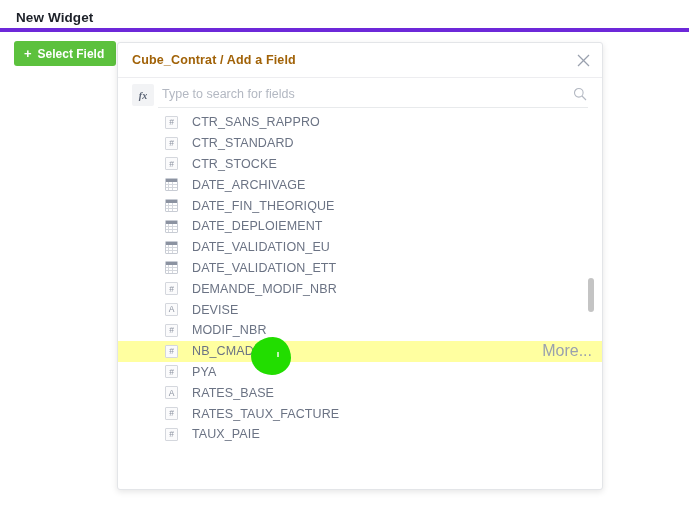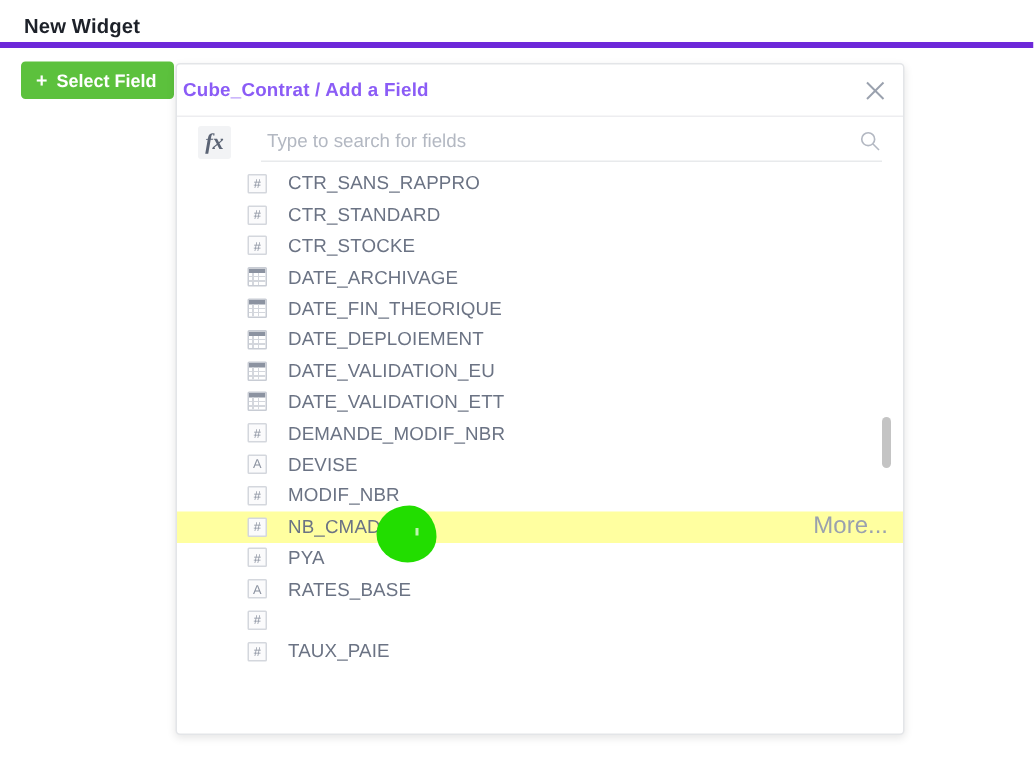--- a/index.html
+++ b/index.html
@@ -77,25 +77,25 @@
     overflow: hidden;
   }
   .dialog-header {
     position: relative;
     height: 35px;
     border-bottom: 1px solid #ededf0;
     box-sizing: border-box;
   }
   .dialog-title {
     position: absolute;
-    left: 4px;
+    left: 14px;
     top: 10px;
     font-size: 12.5px;
     font-weight: bold;
-    color: #8b5cf6;
+    color: #a16207;
     letter-spacing: 0.15px;
   }
   .close-btn {
     position: absolute;
     right: 9px;
     top: 7px;
     width: 20px;
     height: 20px;
     cursor: pointer;
     display: flex;
@@ -117,29 +117,29 @@
     width: 22px;
     height: 22px;
     background: #f2f3f5;
     border-radius: 2px;
     display: flex;
     align-items: center;
     justify-content: center;
     font-family: "Liberation Serif", serif;
     font-style: italic;
     font-weight: bold;
-    font-size: 15px;
+    font-size: 10px;
     color: #5b6475;
     cursor: pointer;
     flex: none;
   }
   .search-wrap {
     position: relative;
     flex: 1;
-    margin-left: 20px;
+    margin-left: 4px;
     height: 24px;
     border-bottom: 1px solid #e8eaec;
     display: flex;
     align-items: center;
   }
   .search-input {
     border: none;
     outline: none;
     background: transparent;
     font-family: "Liberation Sans", sans-serif;
@@ -393,20 +393,21 @@
         <div class="field-row">
           <div class="type-icon">#</div>
           <span class="field-name">PYA</span>
         </div>
         <div class="field-row">
           <div class="type-icon">A</div>
           <span class="field-name">RATES_BASE</span>
         </div>
         <div class="field-row">
           <div class="type-icon">#</div>
+          <span class="field-name">RATES_TAUX_FACTURE</span>
         </div>
         <div class="field-row">
           <div class="type-icon">#</div>
           <span class="field-name">TAUX_PAIE</span>
         </div>
       </div>
     <div class="scroll-track">
       <div class="scroll-thumb"></div>
     </div>
   </div>

